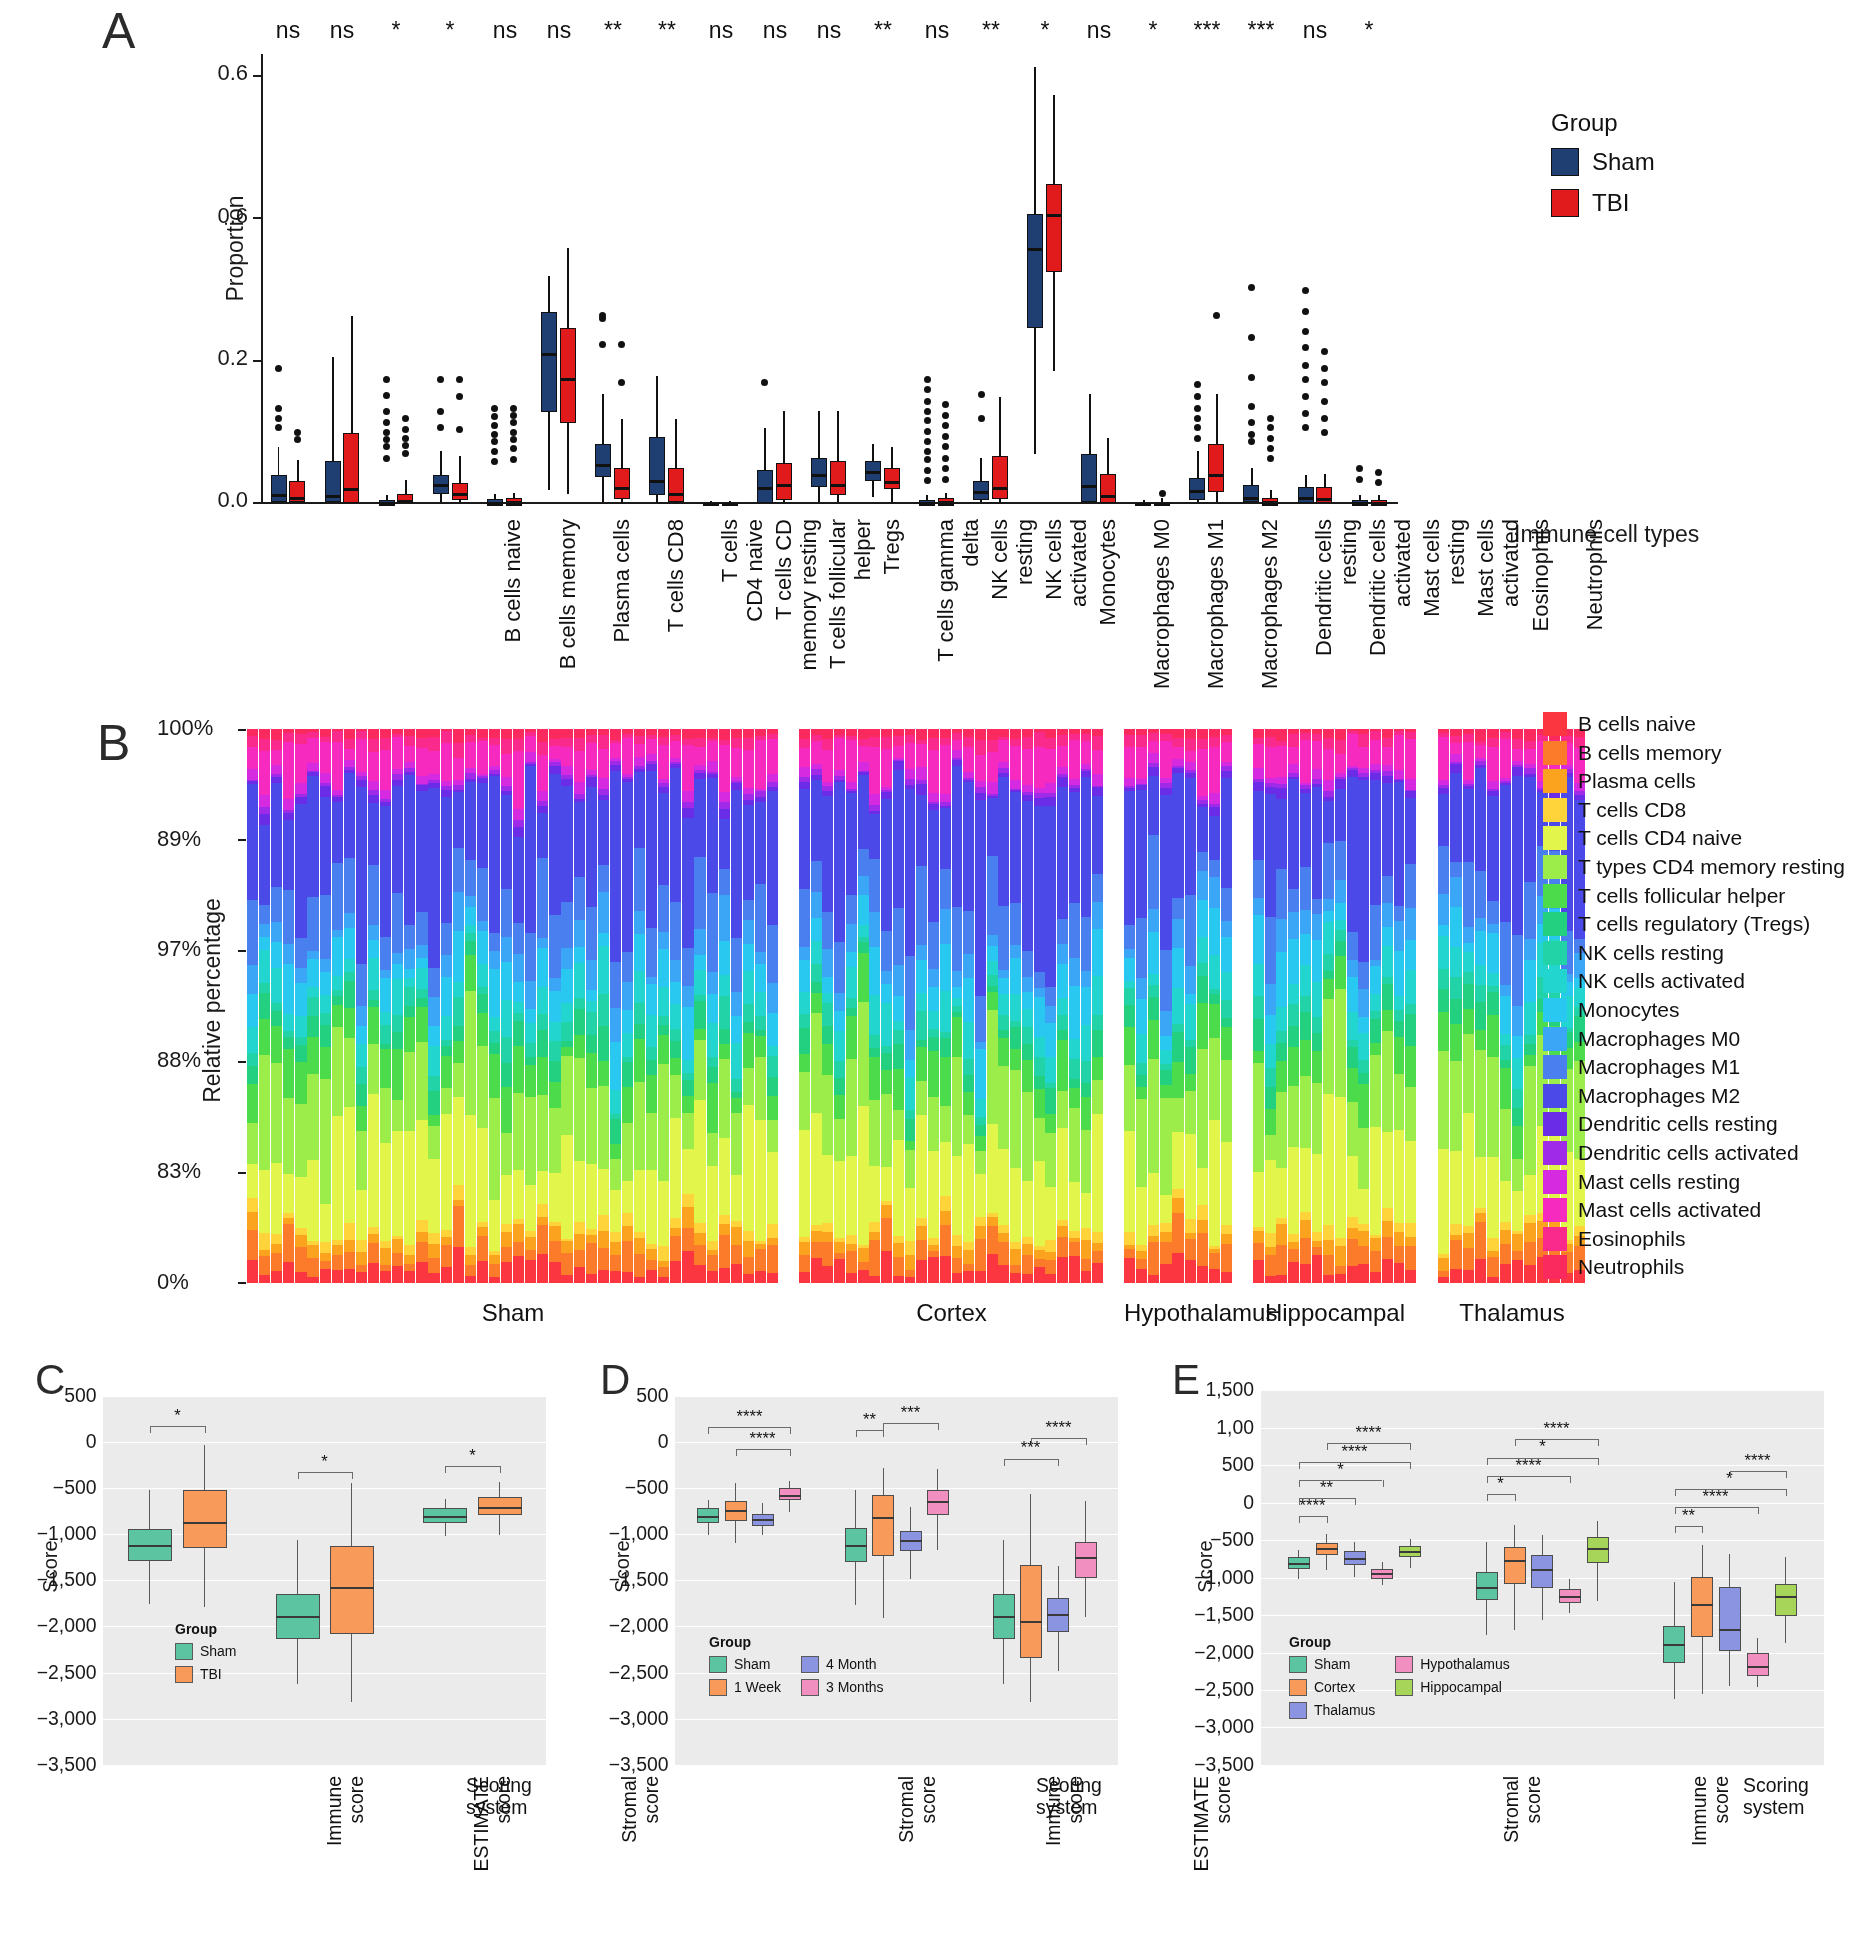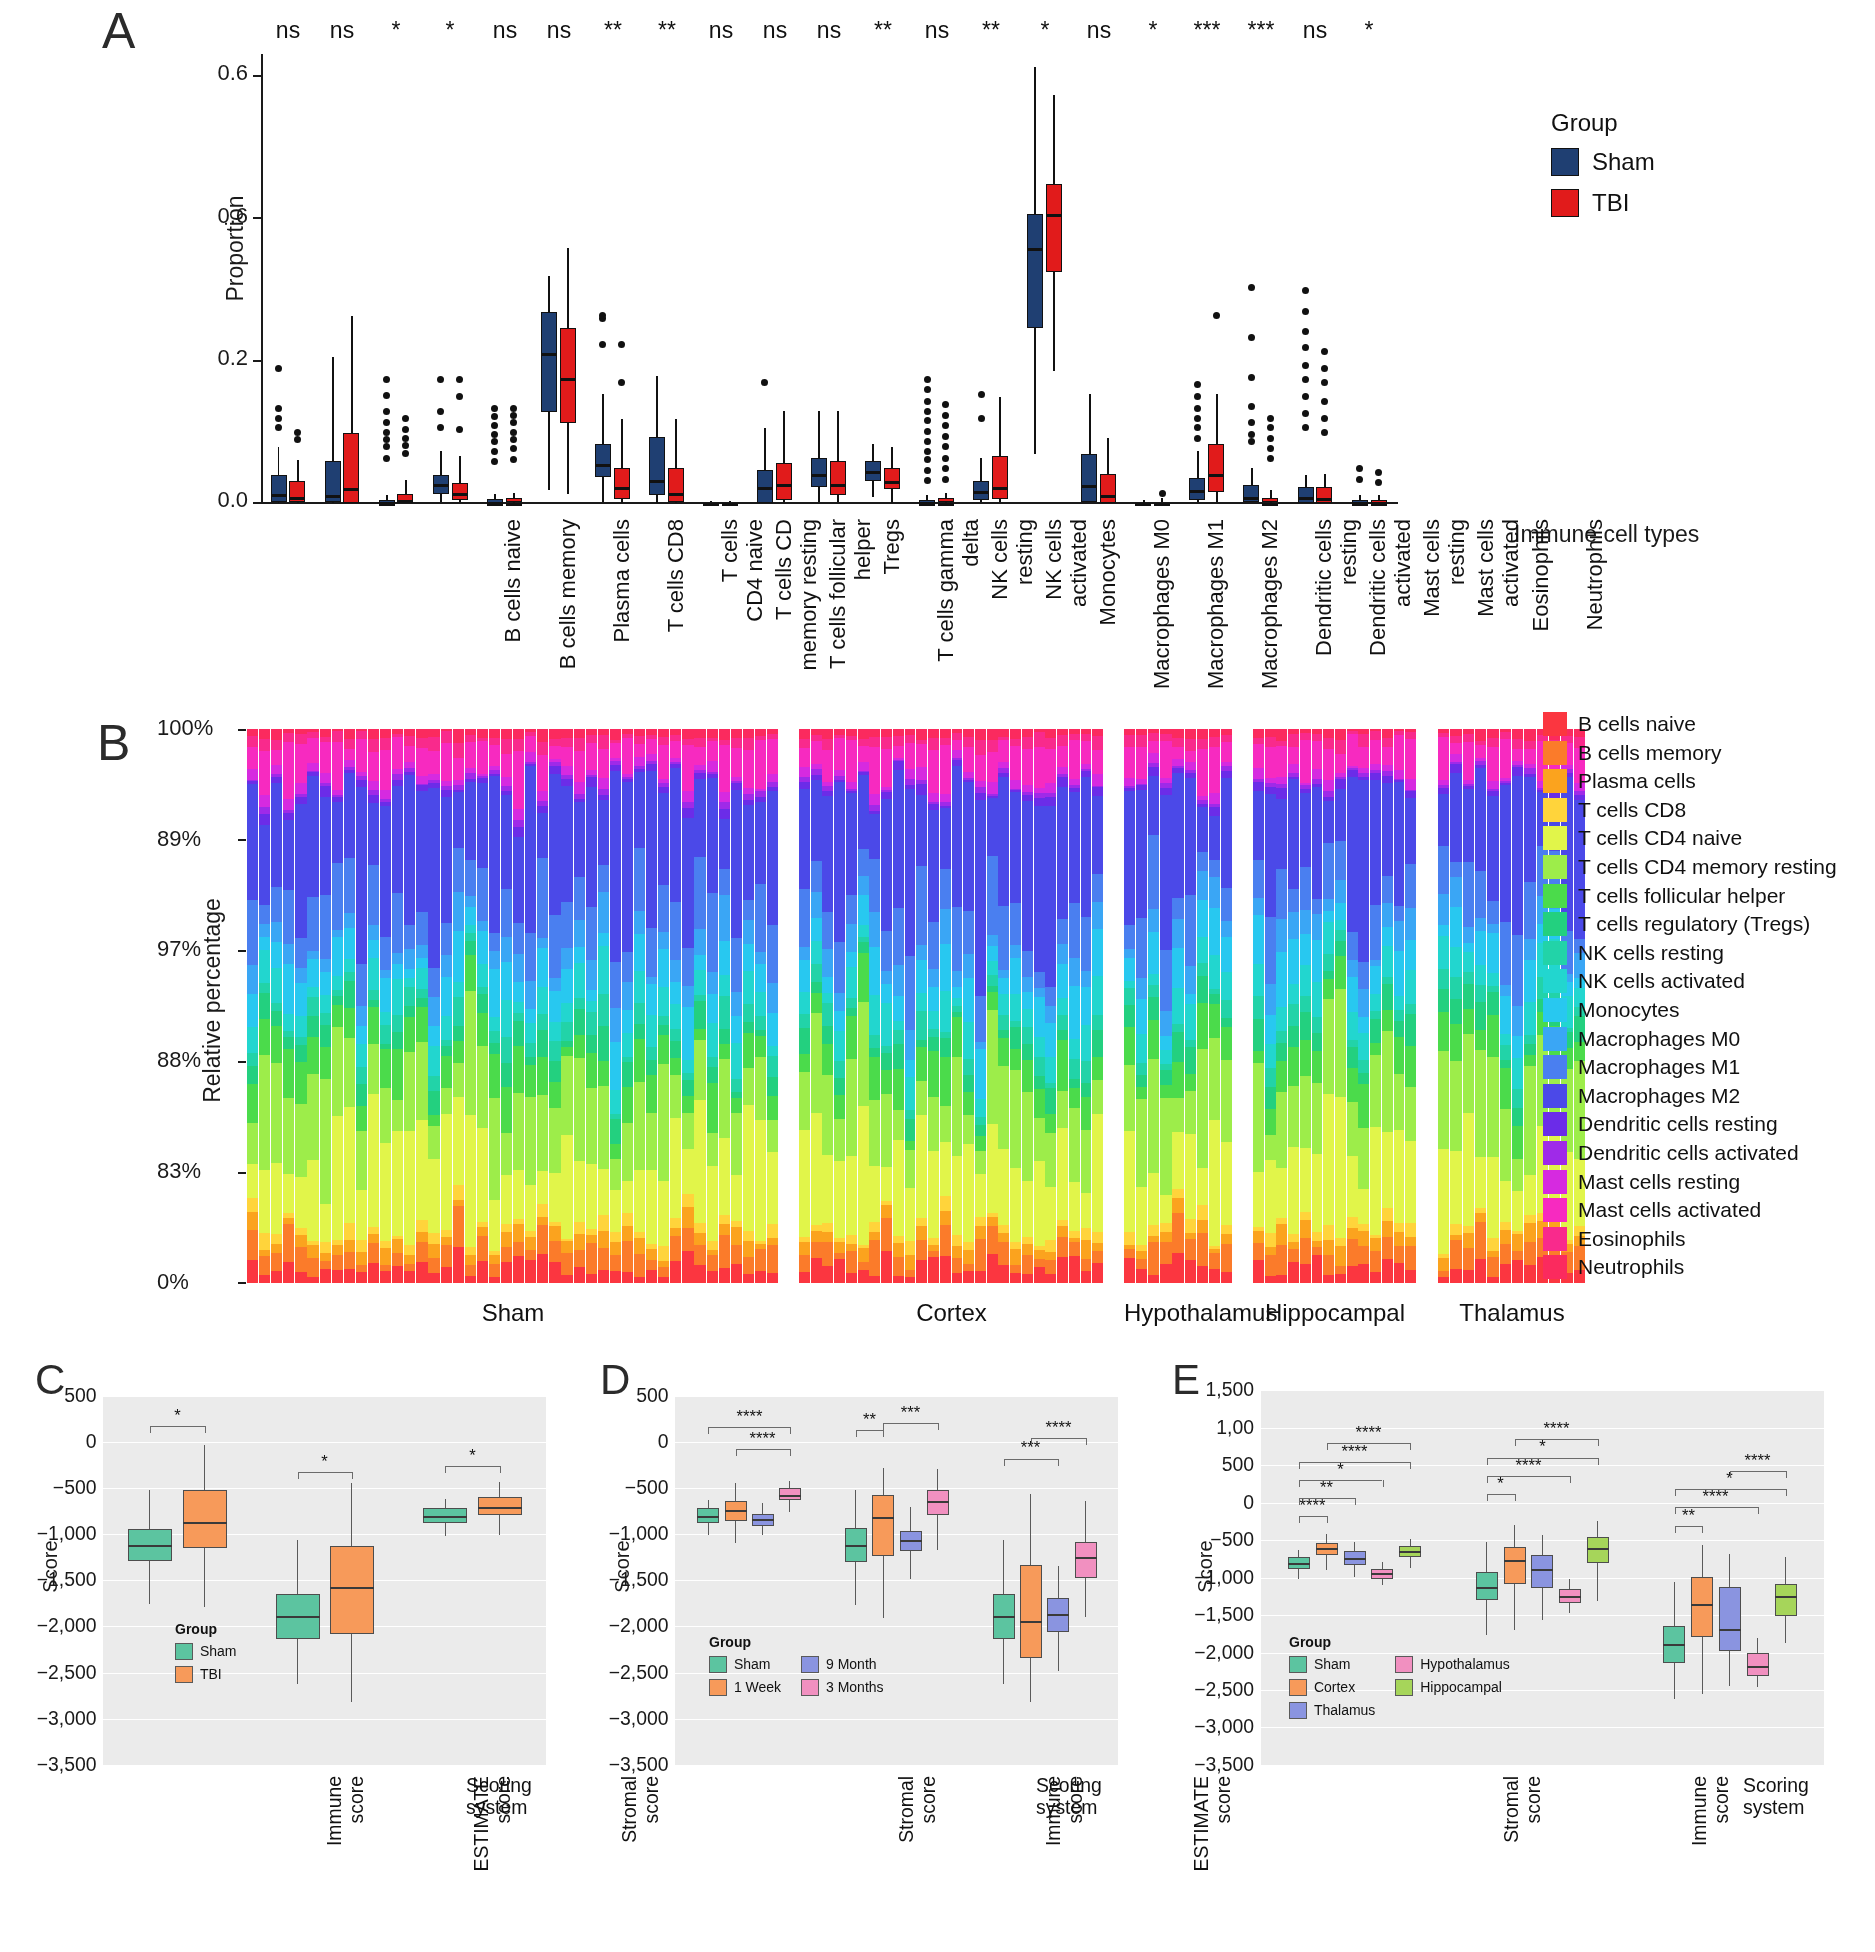--- a/index.html
+++ b/index.html
@@ -2989,21 +2989,21 @@
         <div class="row">
           <div class="swatch" style="background: rgb(255, 212, 59);"></div>
           <div>T cells CD8</div>
         </div>
         <div class="row">
           <div class="swatch" style="background: rgb(225, 245, 74);"></div>
           <div>T cells CD4 naive</div>
         </div>
         <div class="row">
           <div class="swatch" style="background: rgb(157, 237, 74);"></div>
-          <div>T cells CD4 memory resting</div>
+          <div>T types CD4 memory resting</div>
         </div>
         <div class="row">
           <div class="swatch" style="background: rgb(75, 219, 75);"></div>
           <div>T cells follicular helper</div>
         </div>
         <div class="row">
           <div class="swatch" style="background: rgb(35, 208, 127);"></div>
           <div>T cells regulatory (Tregs)</div>
         </div>
         <div class="row">
@@ -3303,21 +3303,21 @@
               <div>Sham</div>
             </div>
             <div class="row">
               <div class="swatch" style="background: rgb(247, 154, 90);"></div>
               <div>1 Week</div>
             </div>
           </div>
           <div>
             <div class="row">
               <div class="swatch" style="background: rgb(138, 148, 224);"></div>
-              <div>9 Month</div>
+              <div>4 Month</div>
             </div>
             <div class="row">
               <div class="swatch" style="background: rgb(241, 144, 192);"></div>
               <div>3 Months</div>
             </div>
           </div>
         </div>
       </div>
   </div>
 

